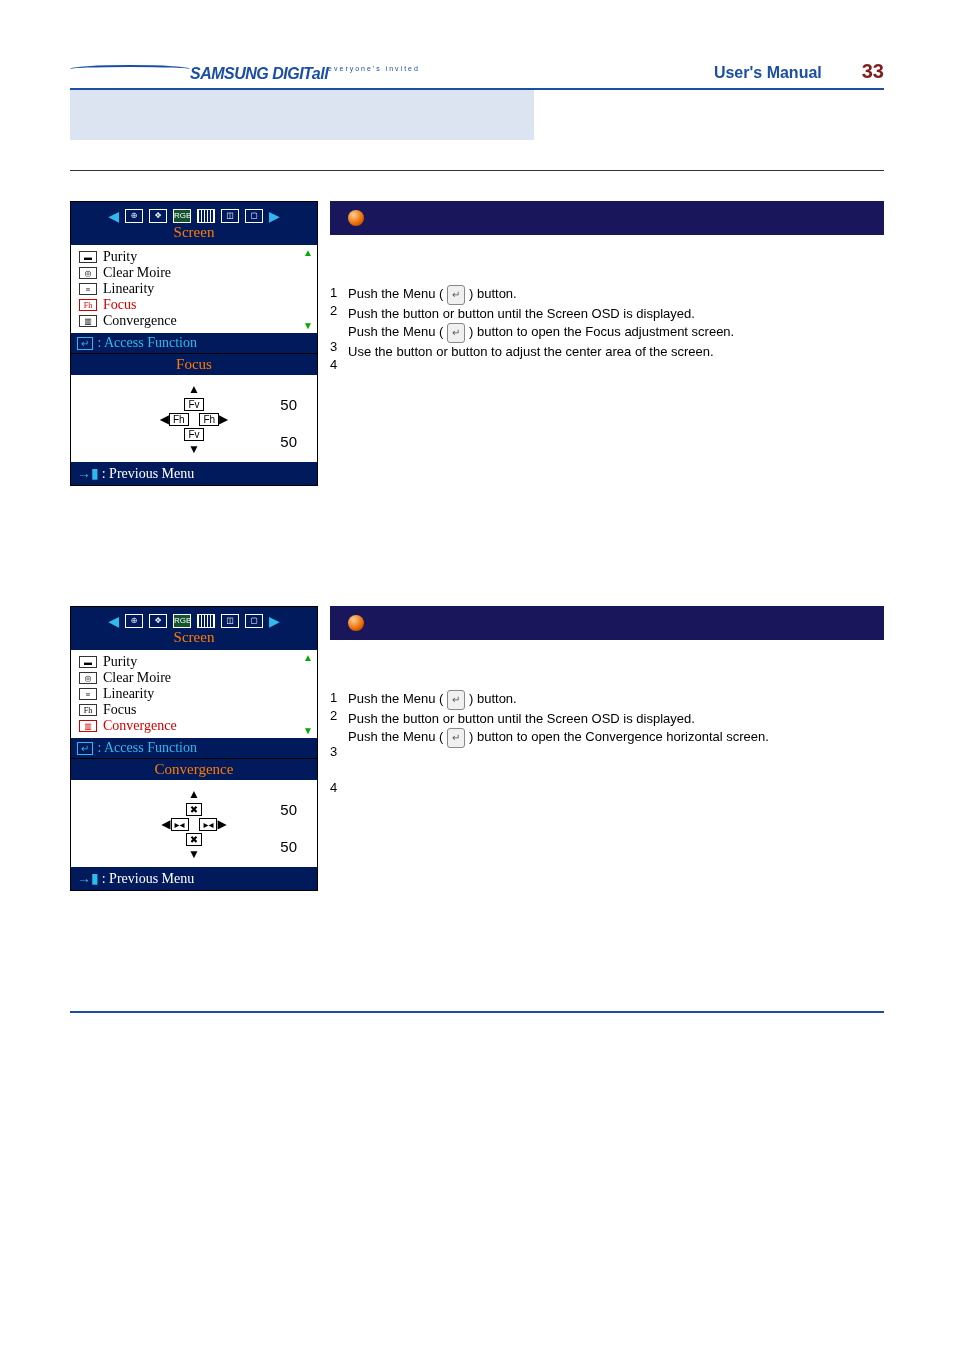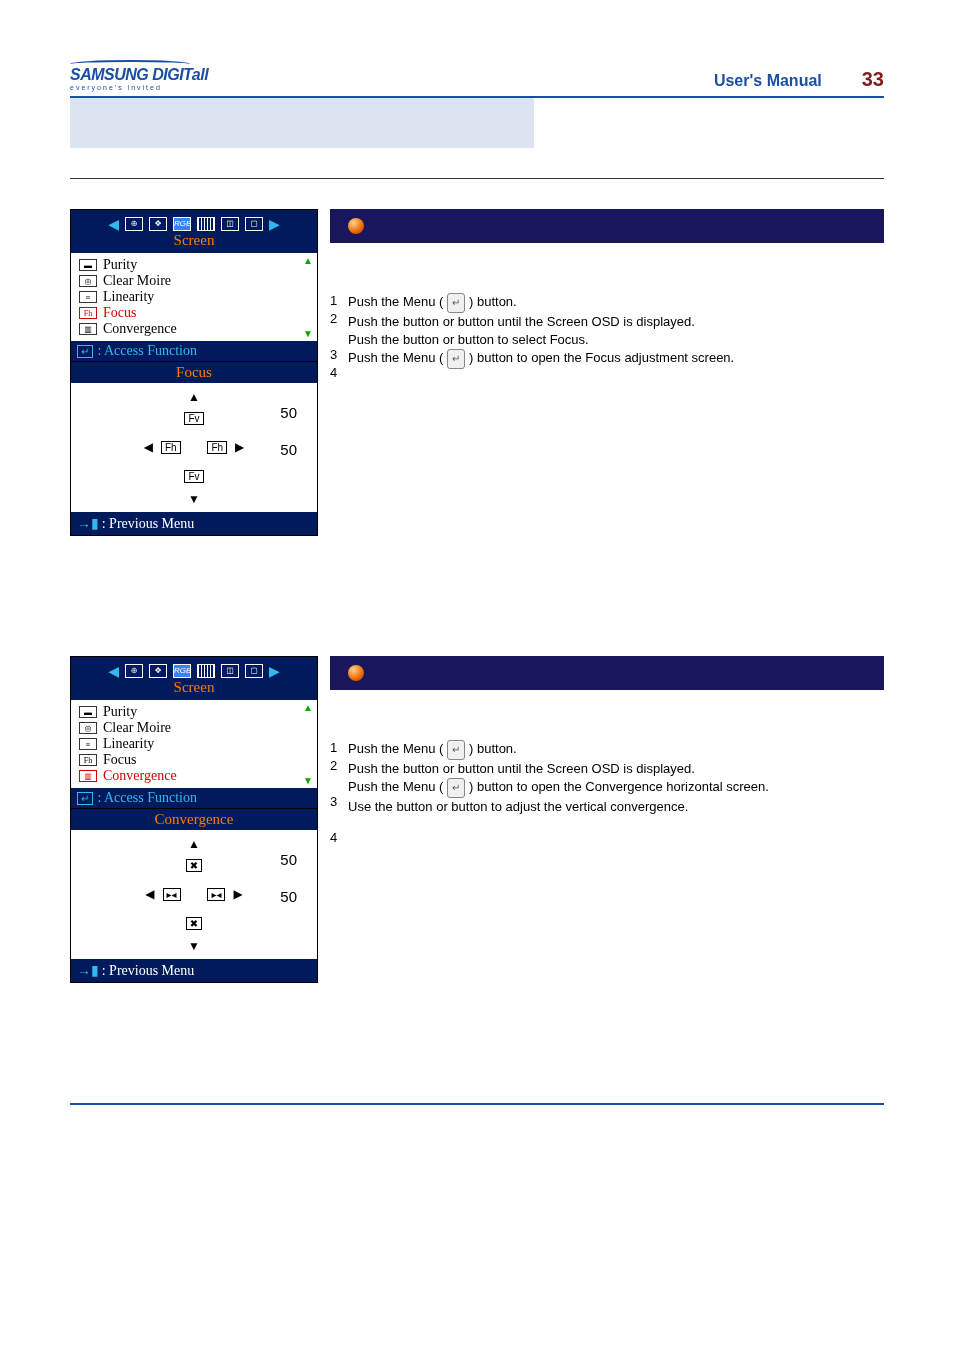--- a/index.html
+++ b/index.html
@@ -1,54 +1,54 @@
 <!DOCTYPE html>
 <html><head>
 <meta charset="utf-8">
 <style>
   * { box-sizing: border-box; margin: 0; padding: 0; }
   body { font-family: Arial, Helvetica, sans-serif; font-size: 13px; color: #000; background: #fff; width: 954px; }
   .page { padding: 60px 70px 80px 70px; }
   .header-row { display: flex; justify-content: space-between; align-items: flex-end; margin-bottom: 5px; }
-  .logo { display: flex; flex-direction: column; align-items: flex-start; }
+  .logo { display: flex; flex-direction: row; align-items: flex-start; }
   .logo-top { font-size: 16px; font-weight: bold; color: #1a4fa3; font-style: italic; letter-spacing: -0.5px; }
   .logo-sub { font-size: 7px; color: #1a4fa3; letter-spacing: 2px; text-transform: lowercase; }
   .logo-swoosh { border-top: 2px solid #1a4fa3; border-radius: 60% 60% 0 0; width: 120px; height: 8px; margin-bottom: -2px; }
   .title-right { display: flex; align-items: baseline; gap: 40px; }
   .manual-title { font-size: 16px; font-weight: bold; color: #1a4fa3; }
   .page-no { font-size: 20px; font-weight: bold; color: #7f1d1d; }
   .hr1 { border: none; border-top: 2px solid #1a4fa3; margin-top: 3px; }
   .banner { background: #dbe4f0; height: 50px; width: 100%; margin-top: 0; position: relative; }
   .banner-right { position: absolute; right: 0; top: 0; bottom: 0; width: 350px; background: #fff; }
   .hr2 { border: none; border-top: 1px solid #333; margin-top: 30px; margin-bottom: 30px; }
 
   .section { display: flex; gap: 0; margin-bottom: 120px; }
   .osd-col { width: 260px; flex-shrink: 0; }
   .text-col { flex: 1; }
 
   .osd-box { border: 1px solid #000; background: #001a5c; width: 248px; }
   .osd-icons { display: flex; align-items: center; justify-content: center; gap: 6px; padding: 6px 4px 0 4px; color: #fff; }
   .osd-icons .tri { color: #2fb9ec; font-size: 14px; }
   .osd-icons .ic { display:inline-block; width:18px; height:14px; border:1px solid #fff; font-size:8px; text-align:center; line-height:12px; }
-  .ic-red { background:#3b82f6; border-color:#f00; color:#fff; font-size:7px;font-style:italic; }
+  .ic-red { background:#14532d; border-color:#f00; color:#fff; font-size:7px; }
   .ic-bar { background: repeating-linear-gradient(90deg,#fff 0 1px,#001a5c 1px 3px); border-color:#2fb9ec; }
   .osd-screen-label { text-align: center; color: #ff7b00; font-family: 'Times New Roman', serif; font-size: 15px; padding-bottom: 4px; }
   .osd-list { background: #fff; position: relative; padding: 4px 8px; }
   .osd-list-item { display: flex; align-items: center; gap: 6px; font-family: 'Times New Roman', serif; color: #000; font-size: 14px; }
   .osd-list-item.sel { color: #d00000; }
   .osd-mini-ic { width: 18px; height: 12px; border: 1px solid #333; display:inline-flex; align-items:center; justify-content:center; font-size:8px; }
   .scroll-tri { position: absolute; right: 4px; font-size: 10px; color: #0a0; }
   .scroll-tri.top { top: 2px; }
   .scroll-tri.bot { bottom: 2px; }
   .osd-access { background:#001a5c; color:#2fb9ec; font-family:'Times New Roman',serif; padding:2px 6px; font-size:14px; display:flex; align-items:center; gap:4px; }
   .osd-enter-ic { display:inline-block; border:1px solid #2fb9ec; padding:0 3px; font-size:10px; }
   .osd-sub { background:#fff; border-top:1px solid #000; }
   .osd-sub-title { background:#001a5c; color:#ff7b00; text-align:center; font-family:'Times New Roman',serif; font-size:15px; padding:2px; }
   .osd-sub-body { padding: 6px 10px; text-align:center; position:relative; }
-  .osd-fv { display:inline-block; border:1px solid #000; padding:0 3px; font-size:10px; margin:8px; }
+  .osd-fv { display:inline-block; border:1px solid #000; padding:0 3px; font-size:10px; margin:0; }
   .osd-val { position:absolute; right:20px; font-size:15px; }
   .osd-arrow { color:#000; font-size:12px; }
   .osd-prev { background:#001a5c; color:#fff; font-family:'Times New Roman',serif; padding:3px 6px; font-size:14px; display:flex; align-items:center; gap:3px; }
   .osd-prev .exit-ic { color:#2fb9ec; }
 
   .bluebar { background:#1a165c; height:34px; display:flex; align-items:center; padding-left:18px; margin-bottom:50px; }
   .bluebar .dot { width:16px; height:16px; border-radius:50%; background: radial-gradient(circle at 35% 30%, #ffd090, #e86a00 60%, #a03000); }
   .steps { display:flex; }
   .step-nums { width:18px; flex-shrink:0; }
   .step-nums div { height:18px; }
@@ -145,22 +145,22 @@
         <div class="step-nums">
           <div>1</div>
           <div>2</div>
           <div></div>
           <div>3</div>
           <div>4</div>
         </div>
         <div class="step-body">
           <p><span>Push the Menu ( </span><span class="enter-glyph">↵</span><span> ) button.</span></p>
           <p>Push the     button or      button until the Screen OSD is displayed.</p>
-          <p>Push the     button or       button to select Focus.</p>
           <p><span>Push the Menu ( </span><span class="enter-glyph">↵</span><span> ) button to open the Focus adjustment screen.</span></p>
+          <p>Use the     button or      button to adjust the center area of the screen.</p>
         </div>
       </div>
     </div>
   </div>
 
   <div class="section">
     <div class="osd-col">
       <div class="osd-box">
         <div class="osd-icons">
           <span class="tri">◀</span>
@@ -227,20 +227,19 @@
           <div>2</div>
           <div></div>
           <div>3</div>
           <div></div>
           <div>4</div>
         </div>
         <div class="step-body">
           <p><span>Push the Menu ( </span><span class="enter-glyph">↵</span><span> ) button.</span></p>
           <p>Push the     button or      button until the Screen OSD is displayed.</p>
           <p><span>Push the Menu ( </span><span class="enter-glyph">↵</span><span> ) button to open the Convergence horizontal screen.</span></p>
-          <p>Use the     button or      button to adjust the vertical convergence.</p>
         </div>
       </div>
     </div>
   </div>
 
   <hr class="page-bottom-line">
 </div>
 
 </body></html>

